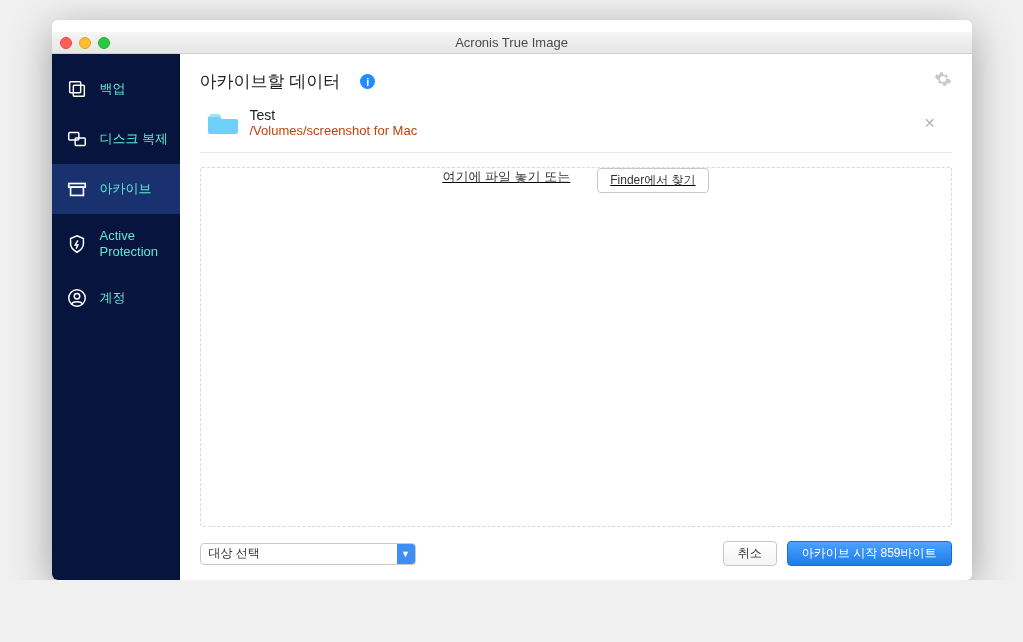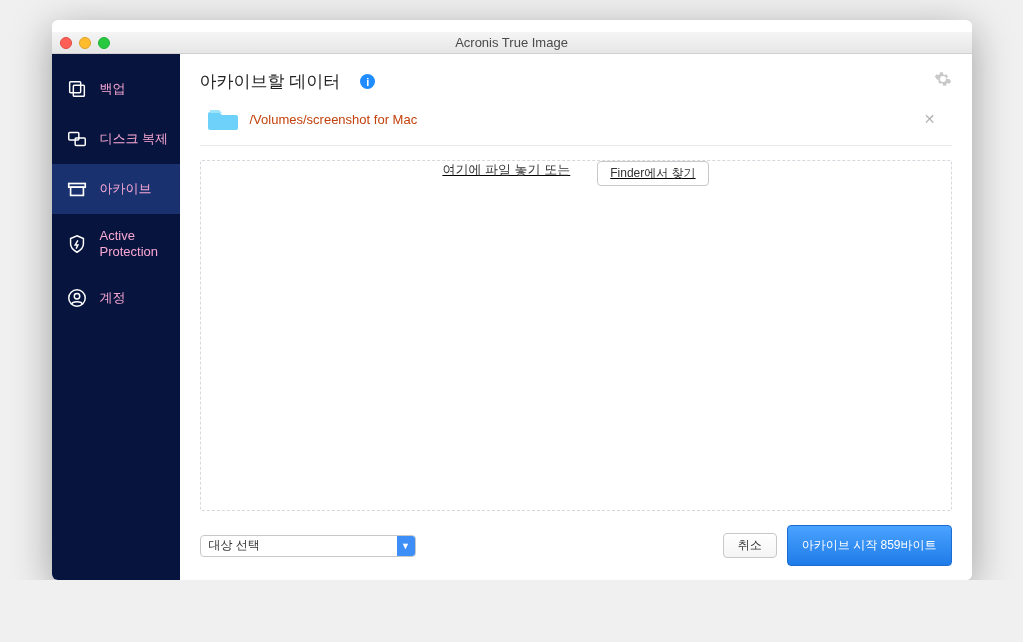--- a/index.html
+++ b/index.html
@@ -56,21 +56,21 @@
       background: #07143d;
       display: flex;
       flex-direction: column;
       padding-top: 10px;
     }
     .sidebar-item {
       display: flex;
       align-items: center;
       gap: 12px;
       padding: 14px 8px 14px 14px;
-      color: #f9a8d4;
+      color: #5eead4;
       cursor: pointer;
       font-size: 13px;
       line-height: 1.2;
     }
     .sidebar-item.active { background: #19326f; }
     .sidebar-item .icon { width: 22px; height: 22px; flex-shrink: 0; display: flex; align-items:center; justify-content:center; }
     .sidebar-item .label-multi { display: flex; flex-direction: column; }
     .main {
       flex: 1;
       display: flex;
@@ -150,21 +150,21 @@
       width: 18px; background: #3e8ef7; color: #fff;
       display: flex; align-items: center; justify-content: center; font-size: 9px;
     }
     .spacer { flex: 1; }
     .cancel-btn {
       font-size: 12px; padding: 3px 14px;
       background: linear-gradient(#fff,#f4f4f4);
       border: 1px solid #c8c8c8; border-radius: 4px; cursor: pointer; color:#333;
     }
     .start-btn {
-      font-size: 12px; padding: 11px 14px;
+      font-size: 12px; padding: 3px 14px;
       background: linear-gradient(#4aa3ff,#1f7be8);
       border: 1px solid #1a6cd0; border-radius: 4px;
       color: #fff; cursor: pointer;
     }
   </style>
 </head>
 <body>
 
 <div class="window">
 
@@ -247,20 +247,21 @@
       </div>
 
       <div class="file-row">
         <span class="folder-icon">
           <svg viewBox="0 0 30 24" width="30" height="24">
             <path fill="#6dd1f9" d="M2 5 h9 l3 3 h14 a2 2 0 012 2 v11 a2 2 0 01-2 2 H2 a2 2 0 01-2 -2 V7 a2 2 0 012 -2 z"></path>
             <path fill="#9de4fb" d="M2 3 h9 l3 3 H2 z"></path>
           </svg>
         </span>
         <div class="file-info">
+          <span class="file-name">Test</span>
           <span class="file-path">/Volumes/screenshot for Mac</span>
         </div>
         <span class="file-remove">✕</span>
       </div>
 
       <div class="dropzone">
         <span class="drop-text">여기에 파일 놓기 또는</span>
         <button class="finder-btn">Finder에서 찾기</button>
       </div>
 

